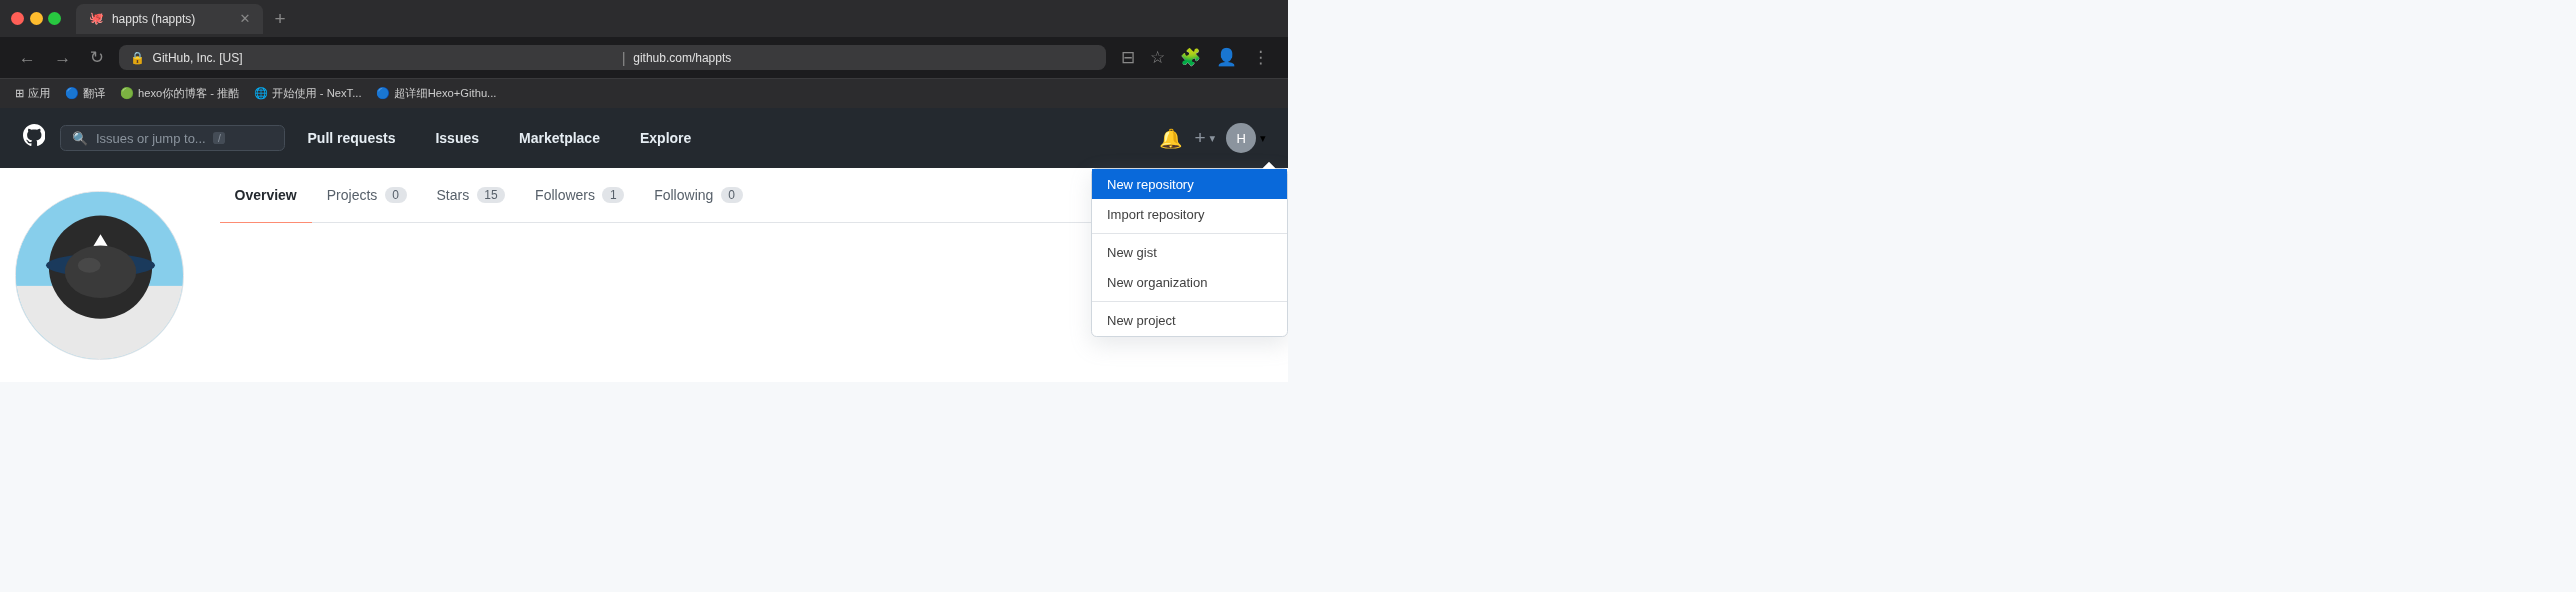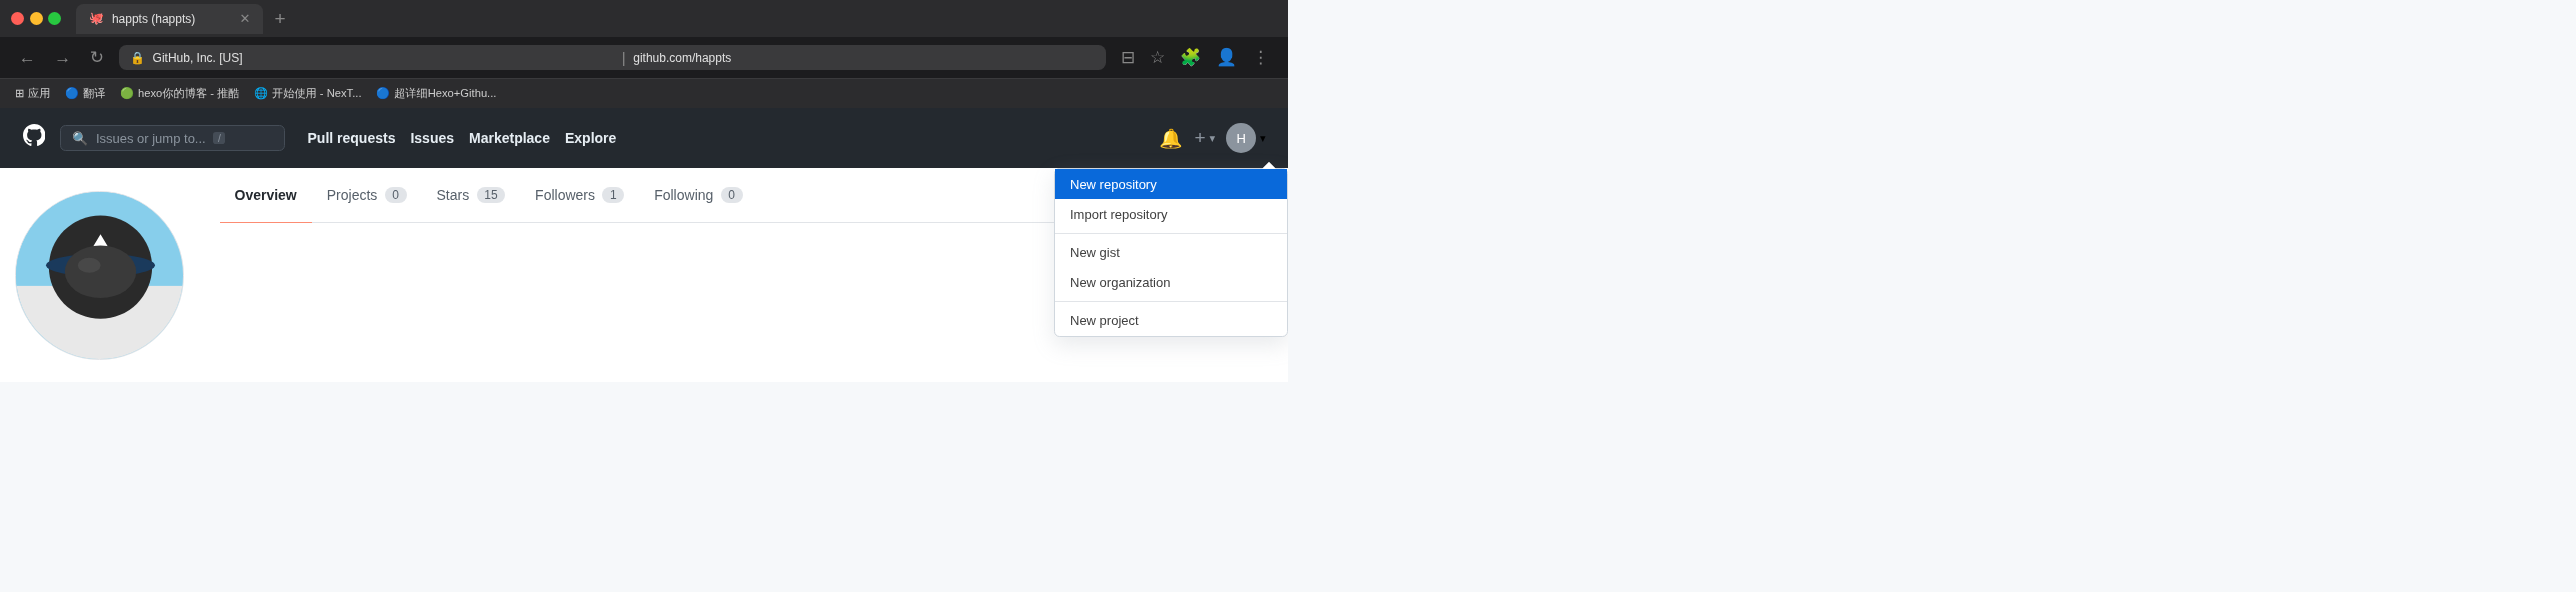--- a/index.html
+++ b/index.html
@@ -31,21 +31,21 @@
 
     .bookmarks-bar { display: flex; align-items: center; background: #2c2c2e; padding: 3.7px 15px; gap: 15px; height: 30px; border-top: 0.9px solid #3a3a3c; }
     .bookmark-item { display: flex; align-items: center; gap: 3.7px; color: #ccc; font-size: 11.2px; cursor: pointer; white-space: nowrap; }
     .bm-icon { font-size: 11.2px; }
 
     
     .gh-header { background: #24292f; display: flex; align-items: center; padding: 0 22.5px; height: 60px; position: relative; z-index: 10; }
     .gh-logo { color: white; font-size: 26px; margin-right: 15px; cursor: pointer; }
     .gh-search { display: flex; align-items: center; background: #2d333b; border: 0.9px solid #444c56; border-radius: 5.6px; padding: 4.7px 11.2px; gap: 7.5px; color: #8b949e; font-size: 13px; width: 225px; cursor: pointer; }
     .search-shortcut { background: #444c56; border-radius: 2.8px; padding: 0.9px 4.7px; font-size: 10.3px; color: #8b949e; }
-    .gh-nav { display: flex; align-items: center; gap: 15px; margin-left: 22.5px; }
+    .gh-nav { display: flex; align-items: center; gap: 40px; margin-left: 22.5px; }
     .gh-nav-item { color: #e6edf3; font-size: 14px; font-weight: 600; cursor: pointer; text-decoration: none; }
     .gh-header-right { margin-left: auto; display: flex; align-items: center; gap: 11.2px; }
     .gh-icon-btn { background: none; border: none; color: #8b949e; font-size: 19px; cursor: pointer; position: relative; }
     .plus-btn { display: flex; align-items: center; gap: 3.7px; background: none; border: none; color: #8b949e; font-size: 19px; cursor: pointer; }
     .chevron-small { font-size: 11.2px; }
     .avatar-btn { display: flex; align-items: center; gap: 3.7px; background: none; border: none; cursor: pointer; }
     .avatar-circle { width: 30px; height: 30px; border-radius: 50%; background: #8b949e; display: flex; align-items: center; justify-content: center; font-size: 13px; color: white; }
 
     
     .gh-content { background: white; display: flex; }
@@ -56,21 +56,21 @@
 
     
     .profile-main { flex: 1; padding: 0 22.5px; }
     .profile-tabs { display: flex; align-items: center; gap: 0; border-bottom: 0.9px solid #e1e4e8; margin-bottom: 0; }
     .tab-item { padding: 19px 15px; font-size: 14px; color: #57606a; cursor: pointer; border-bottom: 1.9px solid transparent; margin-bottom: -0.9px; display: flex; align-items: center; gap: 7.5px; white-space: nowrap; }
     .tab-item.active { color: #24292f; border-bottom: 1.9px solid #fd8c73; font-weight: 600; }
     .tab-count { background: #e1e4e8; border-radius: 19px; padding: 0.9px 7.5px; font-size: 12px; color: #57606a; }
 
     .popular-repos-section { padding: 22.5px 0; }
     .section-title { font-size: 19px; font-weight: 600; color: #24292f; margin-bottom: 15px; }
-    .dropdown-menu { position: absolute; top: 60px; right: 0; width: 234px; background: white; border: 0.9px solid #d0d7de; border-radius: 5.6px; box-shadow: 0 7.5px 22.5px rgba(140,149,159,0.2); z-index: 200; overflow: visible; }
+    .dropdown-menu { position: absolute; top: 60px; right: 0; width: 197px; background: white; border: 0.9px solid #d0d7de; border-radius: 5.6px; box-shadow: 0 7.5px 22.5px rgba(140,149,159,0.2); z-index: 200; overflow: visible; }
     .dropdown-arrow { position: absolute; top: -7.5px; right: 11.2px; width: 0; height: 0; border-left: 7.5px solid transparent; border-right: 7.5px solid transparent; border-bottom: 7.5px solid #d0d7de; }
     .dropdown-arrow-inner { position: absolute; top: -6.6px; right: 11.2px; width: 0; height: 0; border-left: 7.5px solid transparent; border-right: 7.5px solid transparent; border-bottom: 7.5px solid white; z-index: 201; }
     .dropdown-item { display: block; padding: 7.5px 15px; font-size: 13px; color: #404040; cursor: pointer; text-decoration: none; }
     .dropdown-item.highlighted { background: #0969da; color: white; }
     .dropdown-divider { border: none; border-top: 0.9px solid #e1e4e8; margin: 3.7px 0; }
 
     
     .gh-page { position: relative; }
   </style>
 </head>

